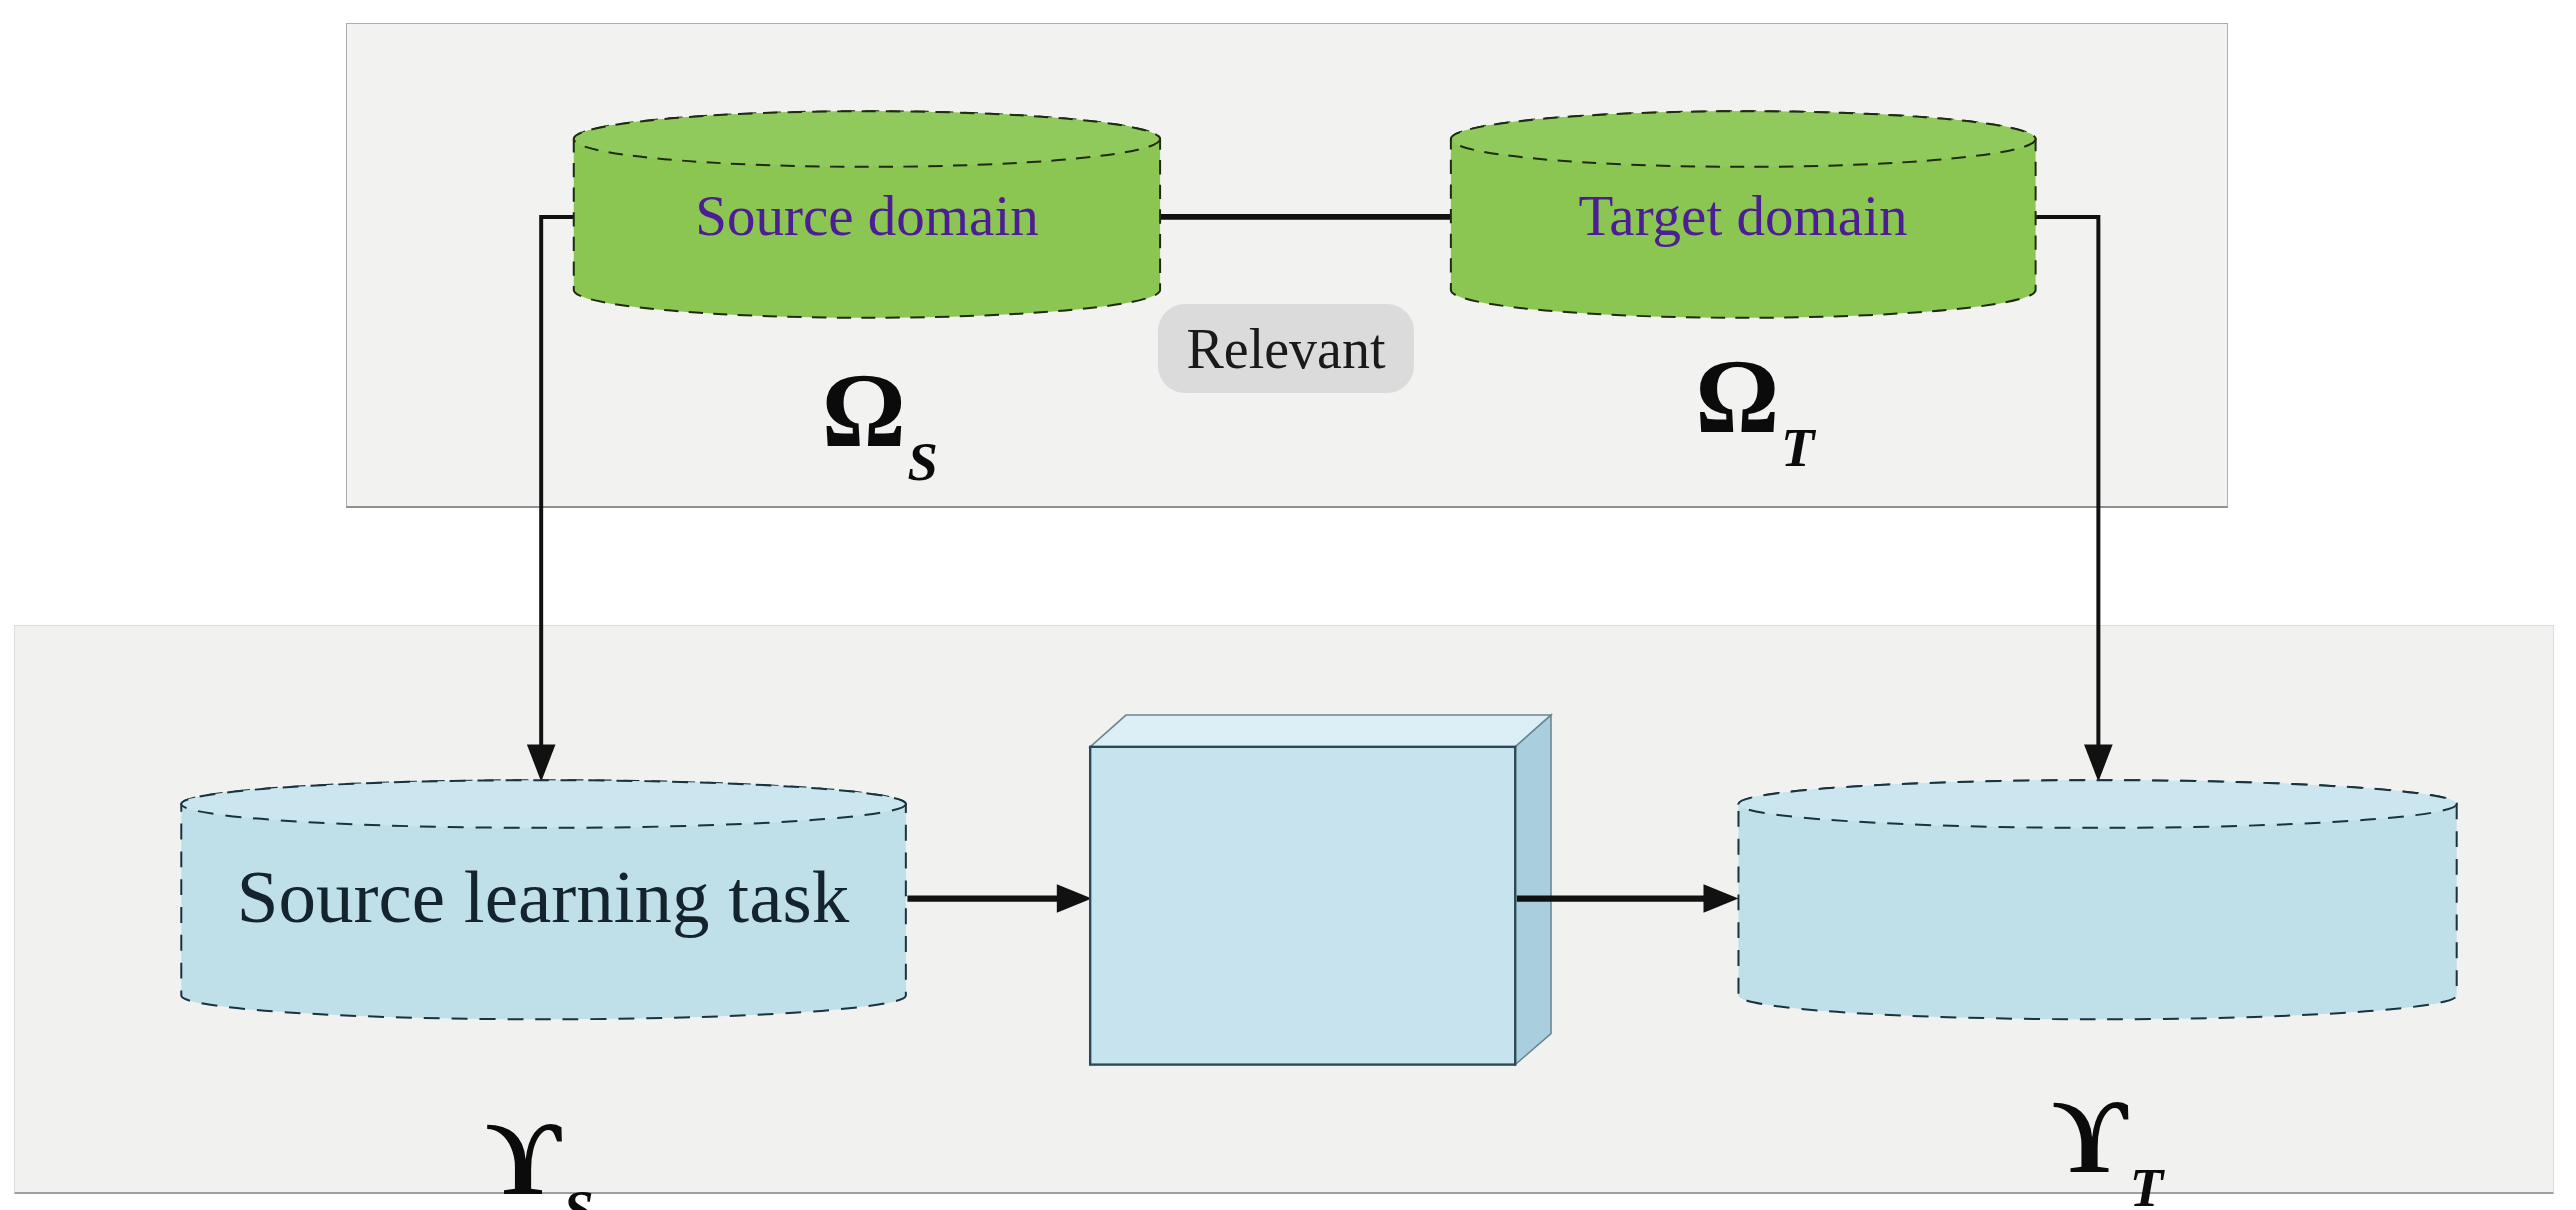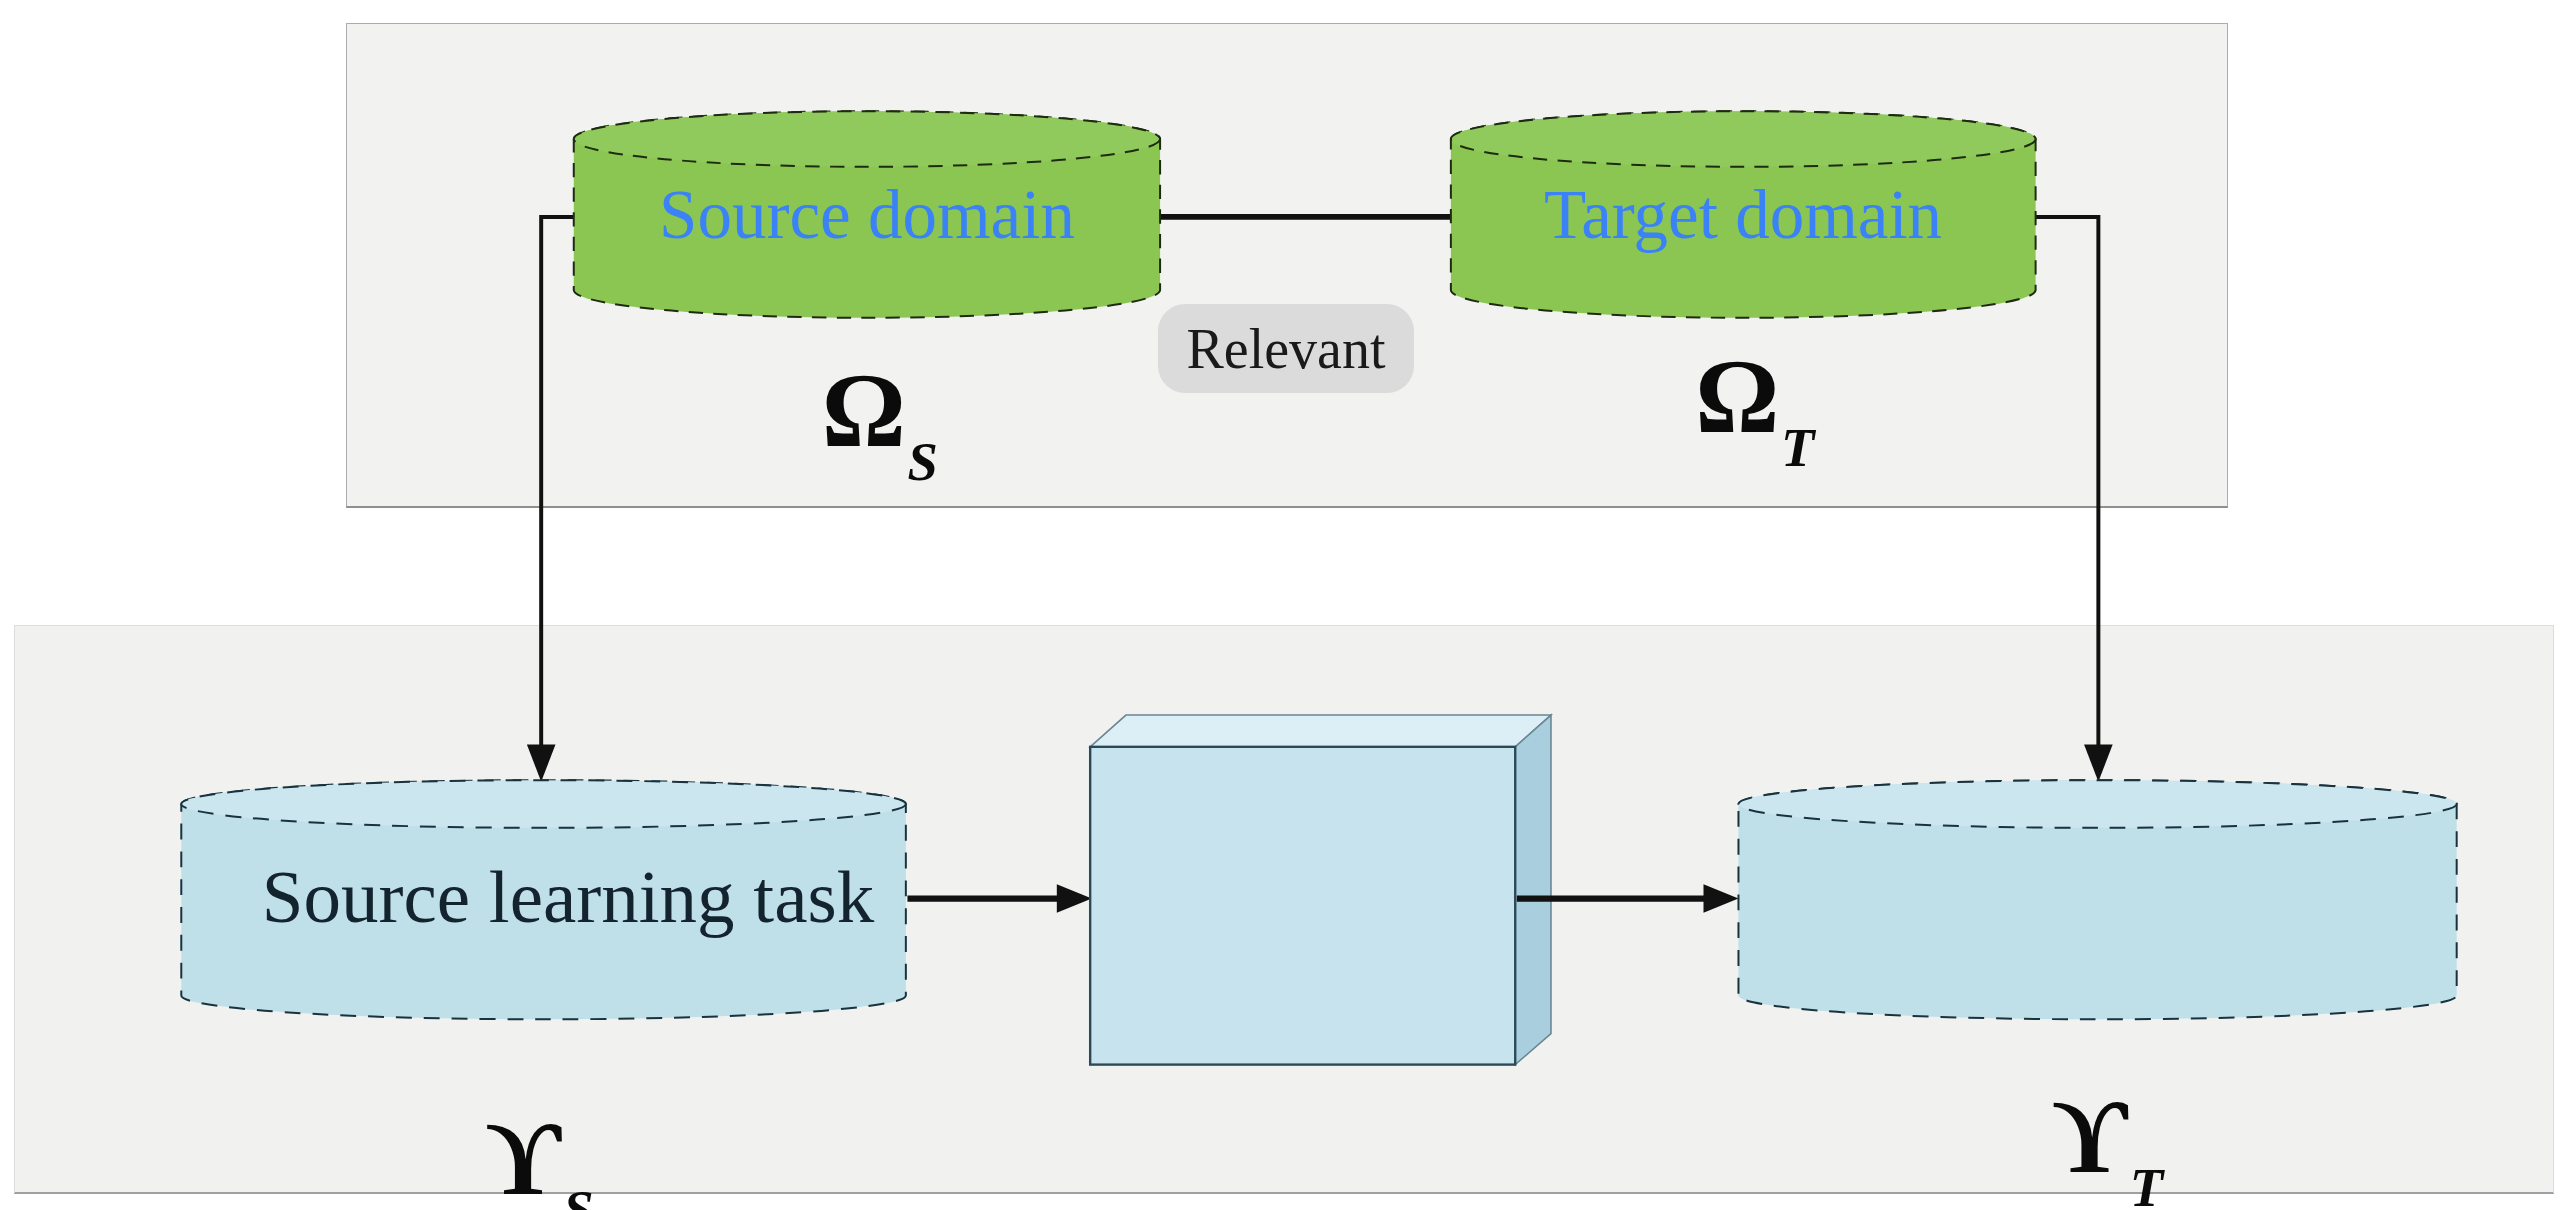--- a/index.html
+++ b/index.html
@@ -20,21 +20,21 @@
   .panel.bottom{
     left:14.3px;top:625px;width:2540px;height:569px;
     border:0.8px solid #DDDDDD;border-bottom:2.4px solid #A0A0A0;
     box-sizing:border-box;background:#F1F1F0;
   }
   svg.shapes{position:absolute;left:0;top:0;width:2576px;height:1210px;}
   .label{
     position:absolute;transform:translate(-50%,-50%);
     white-space:nowrap;text-align:center;line-height:1;
   }
-  .domain-label{font-size:69px;color:#3b82f6;}
+  .domain-label{font-size:57px;color:#4c1d95;}
   .task-label{font-size:75px;color:#13242E;}
   .knowledge-label{font-size:84px;color:#13242E;}
   .sym{font-size:105px;color:#0B0B0B;font-weight:bold;}
   .sym sub{
     font-size:.52em;font-style:italic;
     position:relative;top:.22em;left:.03em;line-height:0;
   }
   .badge{
     position:absolute;left:1158px;top:304px;width:256px;height:89px;
     background:#DBDBDB;border-radius:27px;
@@ -98,21 +98,21 @@
   <div class="label domain-label" style="left:1743px;top:215px;font-family:Liberation Serif, serif;">Target domain</div>
 
   <div class="badge">
     <span>Relevant</span>
   </div>
 
   <div class="label sym" style="left:879px;top:410px;"><span>Ω</span><sub>S</sub></div>
 
   <div class="label sym" style="left:1754px;top:396px;"><span>Ω</span><sub>T</sub></div>
 
-  <div class="label task-label" style="left:543px;top:896px;margin-left:25px;">Source learning task</div>
+  <div class="label task-label" style="left:543px;top:896px;">Source learning task</div>
 
 
 
   <div class="label sym" style="left:539px;top:1158px;"><span>ϒ</span><sub>S</sub></div>
 
   <div class="label sym" style="left:2107px;top:1136px;"><span>ϒ</span><sub>T</sub></div>
 
 </div>
 
 

